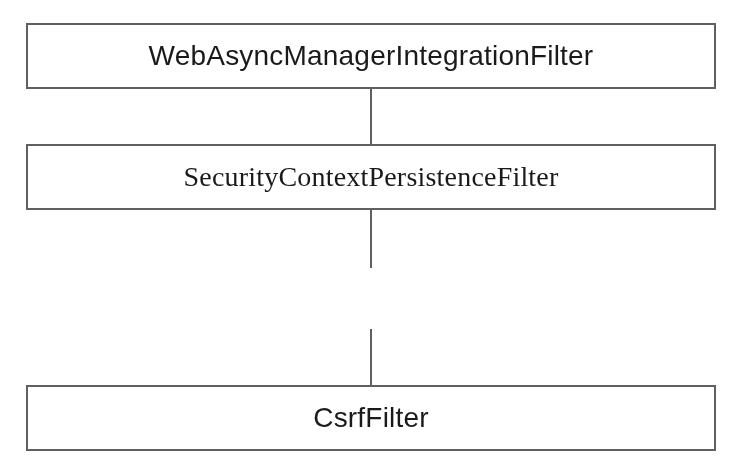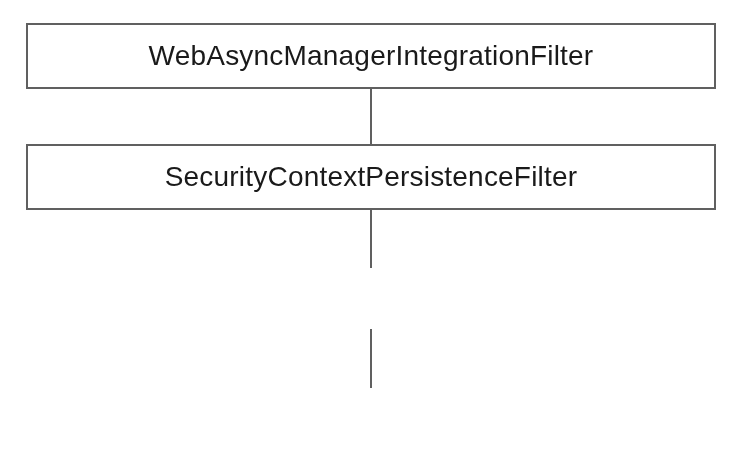--- a/index.html
+++ b/index.html
@@ -36,21 +36,21 @@
     white-space: nowrap;
   }
   .connector {
     position: absolute;
     left: 370px;
     width: 2px;
     background: var(--connector, #606060);
     z-index: 1;
   }
   #node-1 { top: 23px; }
-  #node-2 { top: 144px; }
+  #node-2 { top: 144px; font-family: Liberation Serif, serif; }
   #node-3 { top: 265px; }
   #node-4 { top: 385px; }
   #conn-1 { top: 87px;  height: 60px; }
   #conn-2 { top: 208px; height: 60px; }
   #conn-3 { top: 329px; height: 59px; }
 </style>
 </head>
 <body>
 
 <div class="canvas">
@@ -63,14 +63,17 @@
 
   <div class="node" id="node-2">
     <span class="label">SecurityContextPersistenceFilter</span>
   </div>
 
   <div class="connector" id="conn-2"></div>
 
 
   <div class="connector" id="conn-3"></div>
 
+  <div class="node" id="node-4">
+    <span class="label">CsrfFilter</span>
+  </div>
 
 </div>
 
 </body></html>

